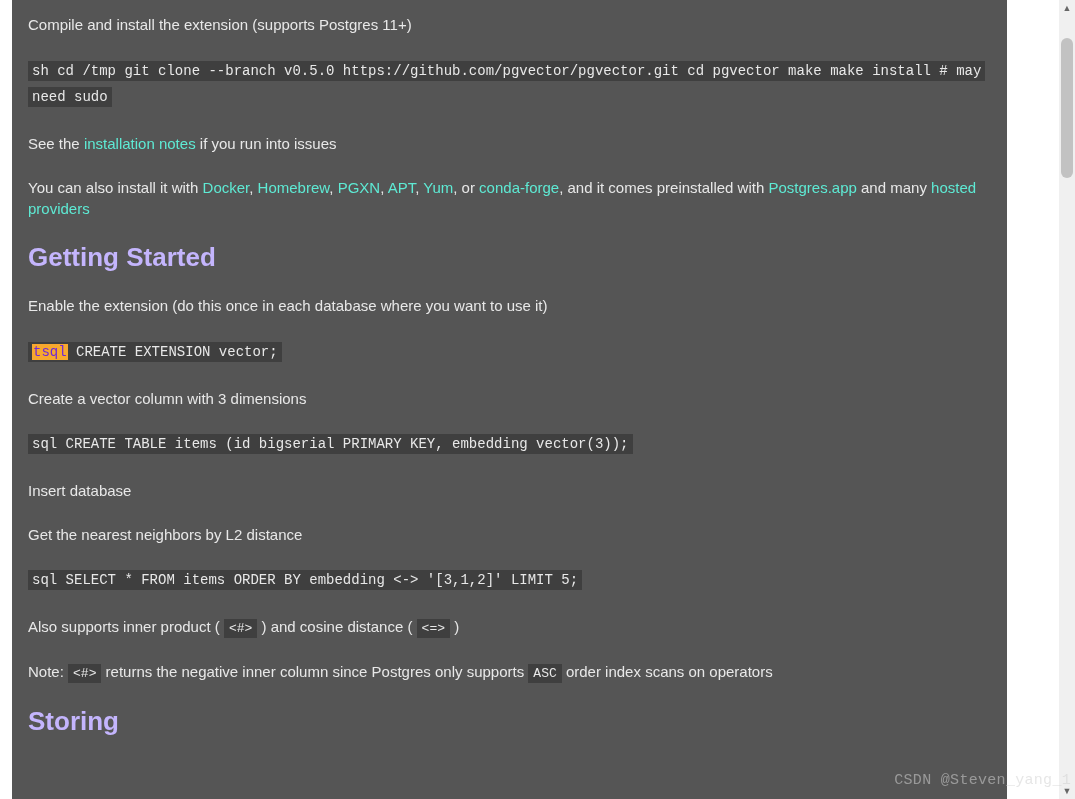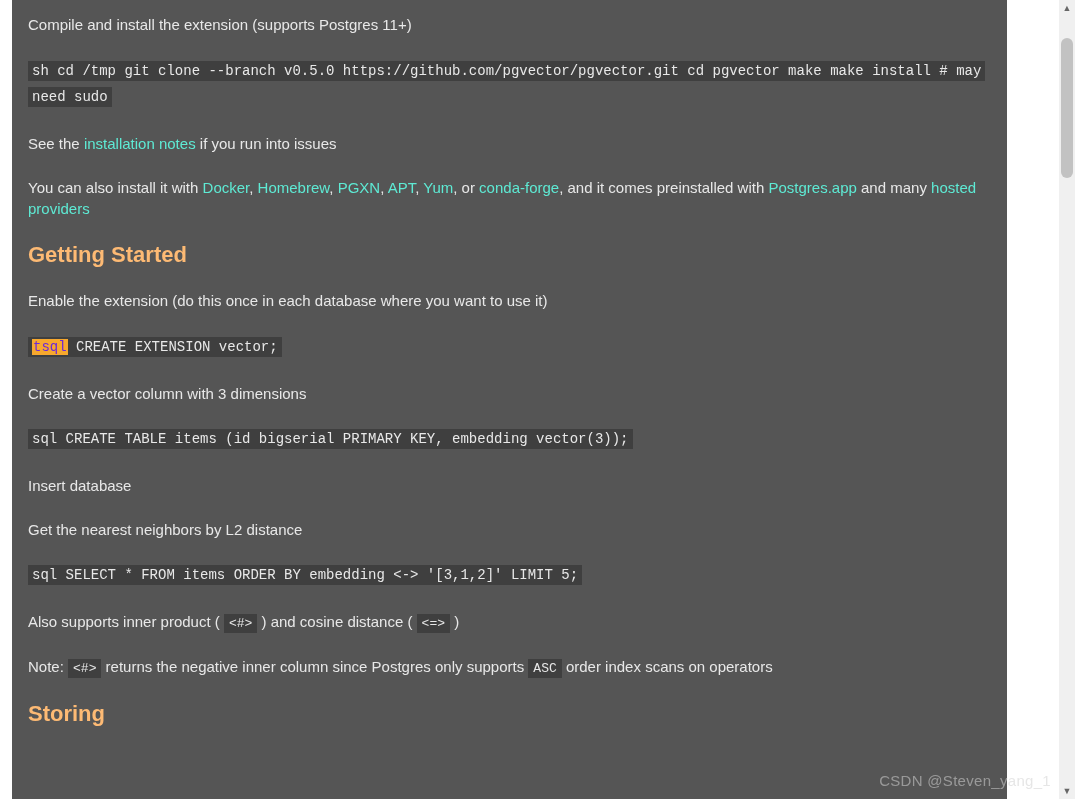--- a/index.html
+++ b/index.html
@@ -62,23 +62,23 @@
 
   p.body {
     font-size: 15px;
     line-height: 1.45;
     margin: 0 0 22px 0;
     color: #e8e8e8;
   }
   p.body.mtless { margin-top: 0; }
 
   h2.section {
-    color: #fdba74;
+    color: #c4b5fd;
     font-weight: 600;
-    font-size: 22px;
+    font-size: 26px;
     margin: 0 0 22px 0;
   }
 
   a.link {
     color: #5eead4;
     text-decoration: none;
     cursor: pointer;
   }
 
   .codeblock {
@@ -105,26 +105,26 @@
   }
 
   .hl {
     background: #f7a82e;
     color: #6d28d9;
     padding: 0 1px;
   }
 
   .watermark {
     position: absolute;
-    right: 24px;
+    right: 4px;
     bottom: 10px;
     font-size: 15px;
     color: rgba(210,210,210,0.55);
     letter-spacing: 0.3px;
-    font-family: Liberation Sans, sans-serif;
+    font-family: Liberation Mono, monospace;
   }
 </style>
 </head>
 <body>
 
 <div class="viewport">
 
   <div class="panel">
 
     <p class="body mtless">Compile and install the extension (supports Postgres 11+)</p>

